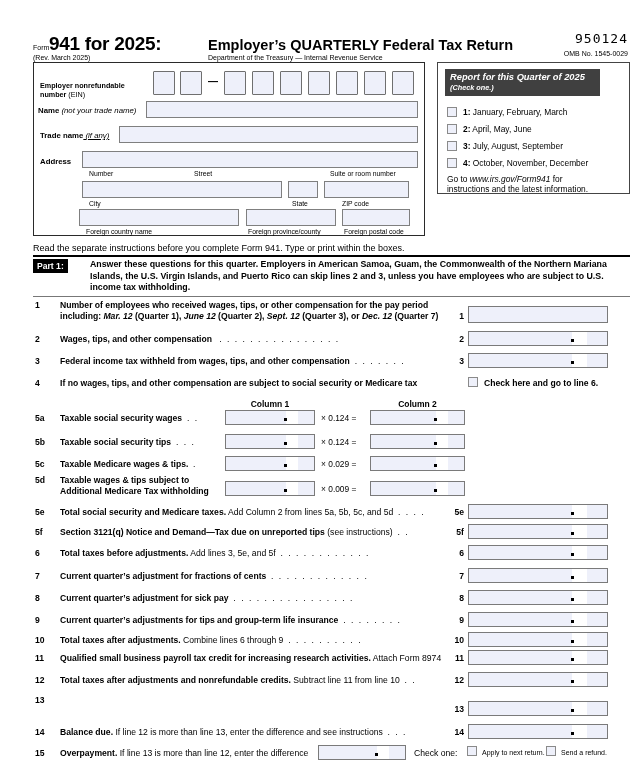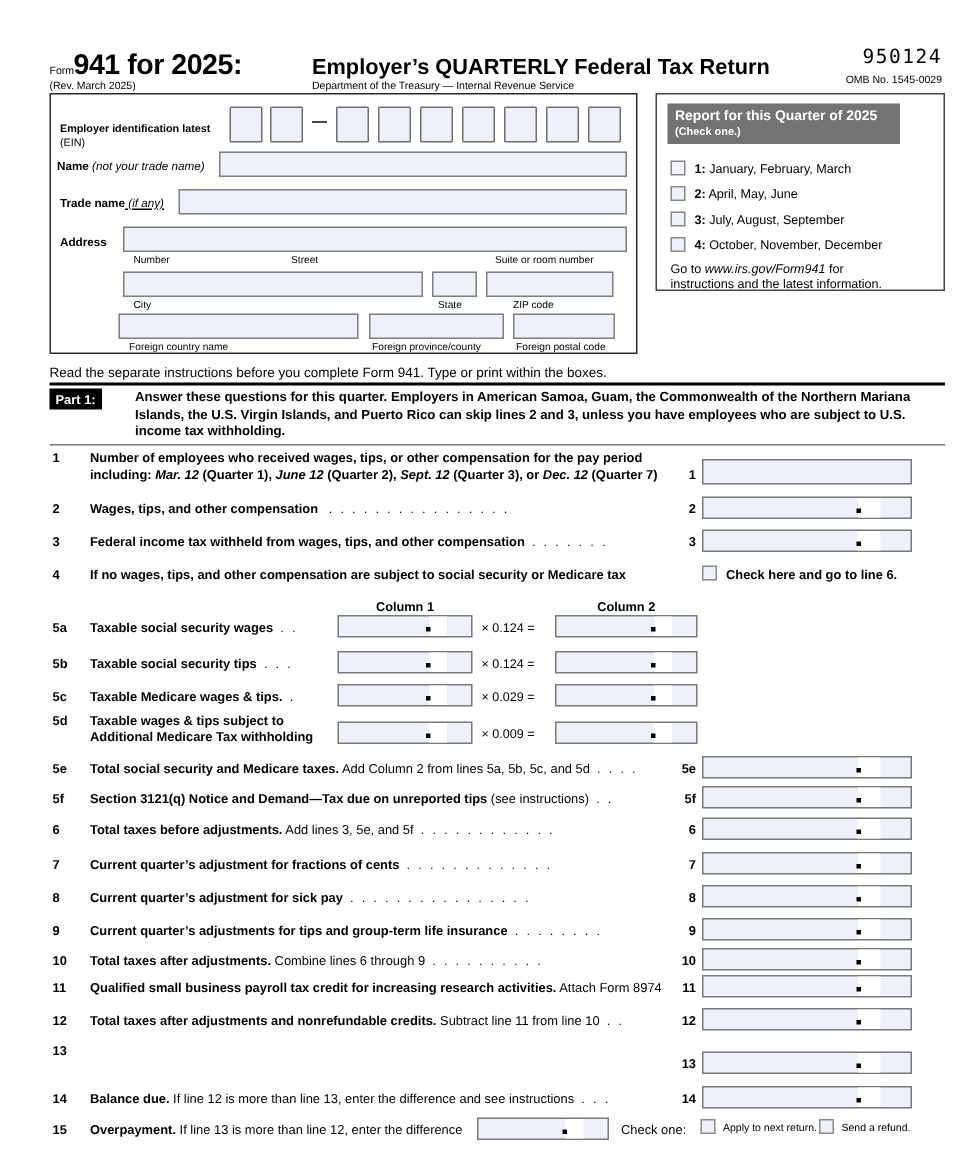--- a/index.html
+++ b/index.html
@@ -19,21 +19,21 @@
   .h-form     { font-size:7px; }
   .h-941      { font-size:19px; font-weight:bold; letter-spacing:-0.3px; }
   .h-title    { font-size:14.5px; font-weight:bold; }
   .h-small    { font-size:7px; }
   .h-code     { font-family:"DejaVu Sans Mono", monospace; font-size:13px; letter-spacing:1px; }
   .h-omb      { font-size:7px; }
 
   
   .idblock    { border:1.5px solid #2a2a2a; }
   .qpanel     { border:1px solid #444; }
-  .qhead      { background:#737373; color:#fff; padding:3px 5px 4px 5px; }
+  .qhead      { background:#404040; color:#fff; padding:3px 5px 4px 5px;font-style:italic; }
   .qhead .t1  { font-size:9.3px; font-weight:bold; display:block; }
   .qhead .t2  { font-size:7.3px; font-weight:bold; display:block; margin-top:1px; }
   .qopt       { font-size:8.4px; }
   .qopt .n    { font-weight:bold; }
 
   
   .fld  { background:#eef0fa; border:1px solid #7f7f7f; position:absolute; }
   .cell { background:#eef0fa; border:1.3px solid #6f6f6f; border-radius:1px; position:absolute; width:22px; height:24px; }
   .cb   { background:#eef0fa; border:1px solid #8a8a8a; width:10px; height:10px; display:inline-block; position:absolute; }
 
@@ -68,21 +68,21 @@
   <span class="abs h-form" style="left:33px; top:44px;">Form</span>
   <span class="abs h-941" style="left:49px; top:33px;">941 for 2025:</span>
   <span class="abs h-small" style="left:33px; top:54px;">(Rev. March 2025)</span>
   <span class="abs h-title" style="left:208px; top:37px;">Employer’s QUARTERLY Federal Tax Return</span>
   <span class="abs h-small" style="left:208px; top:54px;">Department of the Treasury — Internal Revenue Service</span>
   <span class="abs h-code" style="right:10px; top:31px;">950124</span>
   <span class="abs h-omb" style="right:10px; top:50px;">OMB No. 1545-0029</span>
 
   <div class="abs idblock" style="left:33px; top:62px; width:392px; height:174px;">
 
-    <span class="abs lab" style="left:6px; top:18px; width:112px; font-size:7.2px;"><span class="b">Employer identification latest</span><span style="font-weight:normal;"> (EIN)</span></span>
+    <span class="abs lab" style="left:6px; top:18px; width:112px; font-size:7.2px;"><span class="b">Employer nonrefundable number</span><span style="font-weight:normal;"> (EIN)</span></span>
     <span class="cell" style="left:119px; top:8px;"></span>
     <span class="cell" style="left:146px; top:8px;"></span>
     <span class="abs b" style="left:174px; top:13px; font-size:10px;">—</span>
     <span class="cell" style="left:190px; top:8px;"></span>
     <span class="cell" style="left:218px; top:8px;"></span>
     <span class="cell" style="left:246px; top:8px;"></span>
     <span class="cell" style="left:274px; top:8px;"></span>
     <span class="cell" style="left:302px; top:8px;"></span>
     <span class="cell" style="left:330px; top:8px;"></span>
     <span class="cell" style="left:358px; top:8px;"></span>

